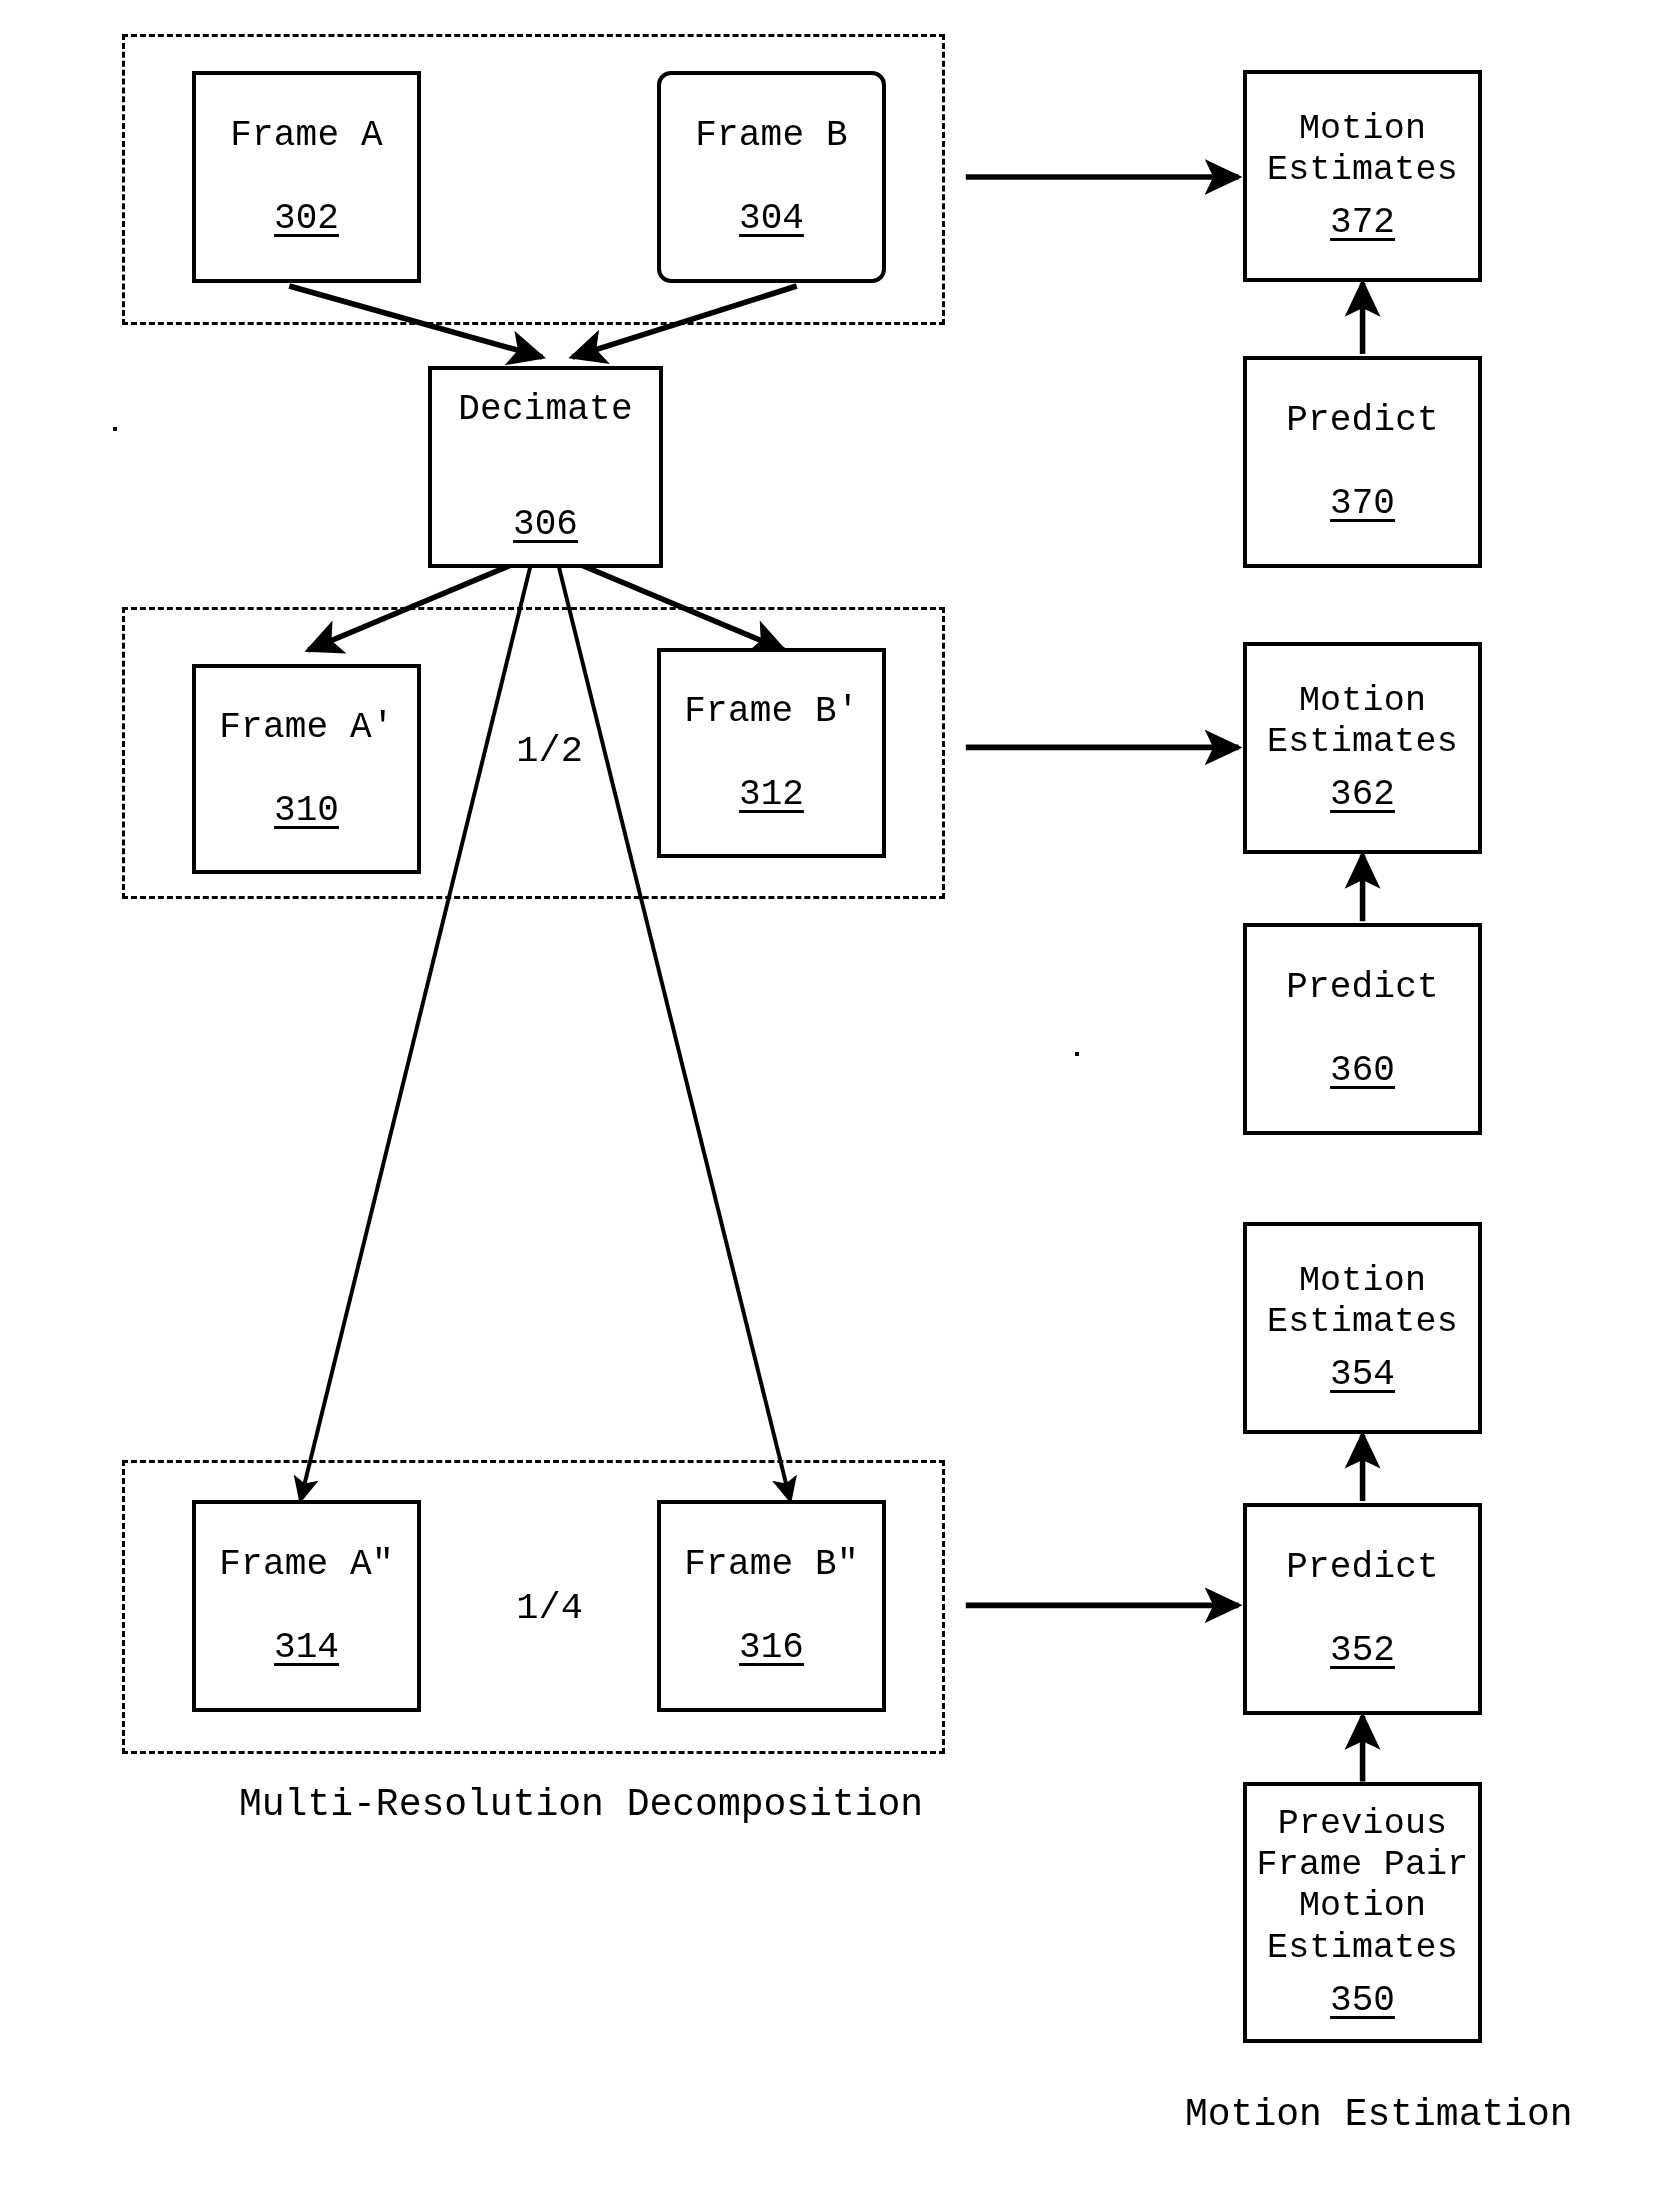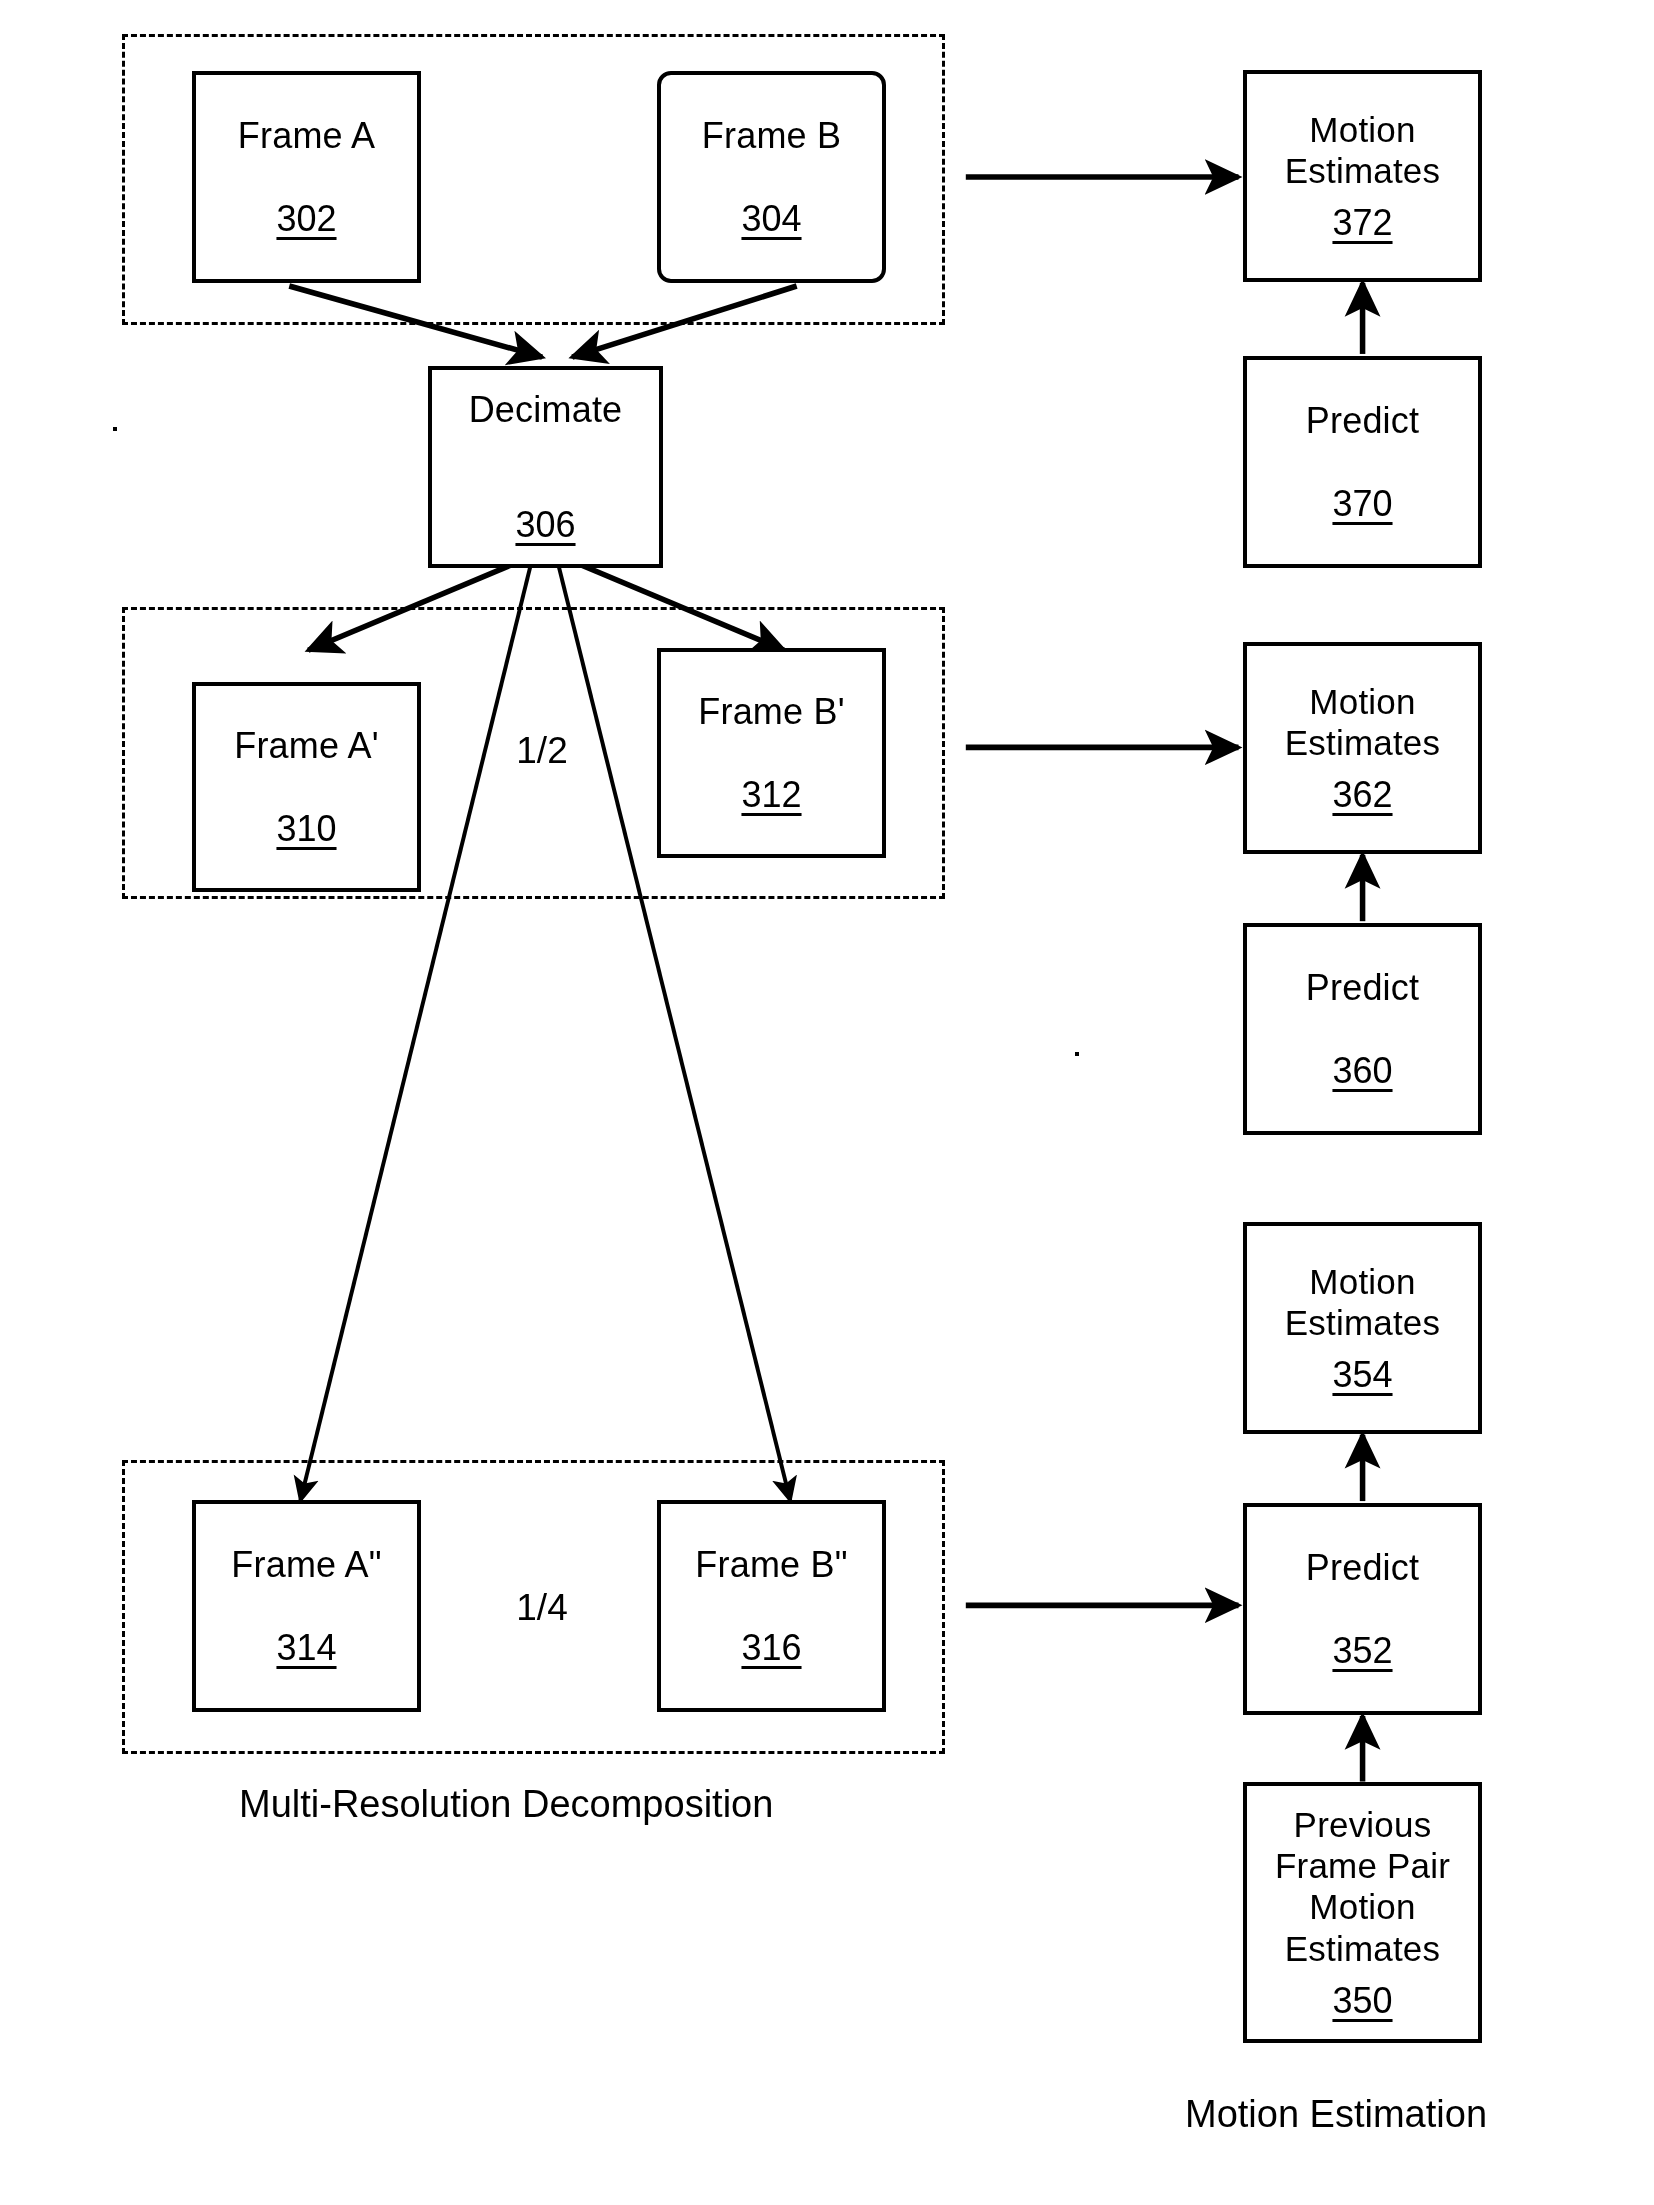--- a/index.html
+++ b/index.html
@@ -12,20 +12,21 @@
     height: 2205px;
     font-family: "Liberation Sans", sans-serif;
     color: #000000;
     overflow: hidden;
   }
   #diagram-root {
     position: relative;
     width: 1655px;
     height: 1590px;
     background: #ffffff;
+    font-family: Liberation Mono, monospace;
   }
   svg.layer {
     position: absolute;
     left: 0;
     top: 0;
     width: 1655px;
     height: 2205px;
   }
   
   .node {
@@ -153,21 +154,21 @@
   <div class="node tall" style="left:657px; top:71px; width:229px; height:212px;border-radius:14px;">
     <div class="title">Frame B</div>
     <div class="refnum">304</div>
   </div>
 
   <div class="node tall" style="left:428px; top:366px; width:235px; height:202px;gap:32px;">
     <div class="title">Decimate</div>
     <div class="refnum">306</div>
   </div>
 
-  <div class="node tall" style="left:192px; top:682px; width:229px; height:210px;">
+  <div class="node tall" style="left:192px; top:664px; width:229px; height:210px;">
     <div class="title">Frame A'</div>
     <div class="refnum">310</div>
   </div>
 
   <div class="node tall" style="left:657px; top:648px; width:229px; height:210px;">
     <div class="title">Frame B'</div>
     <div class="refnum">312</div>
   </div>
 
   <div class="node tall" style="left:192px; top:1500px; width:229px; height:212px;">

